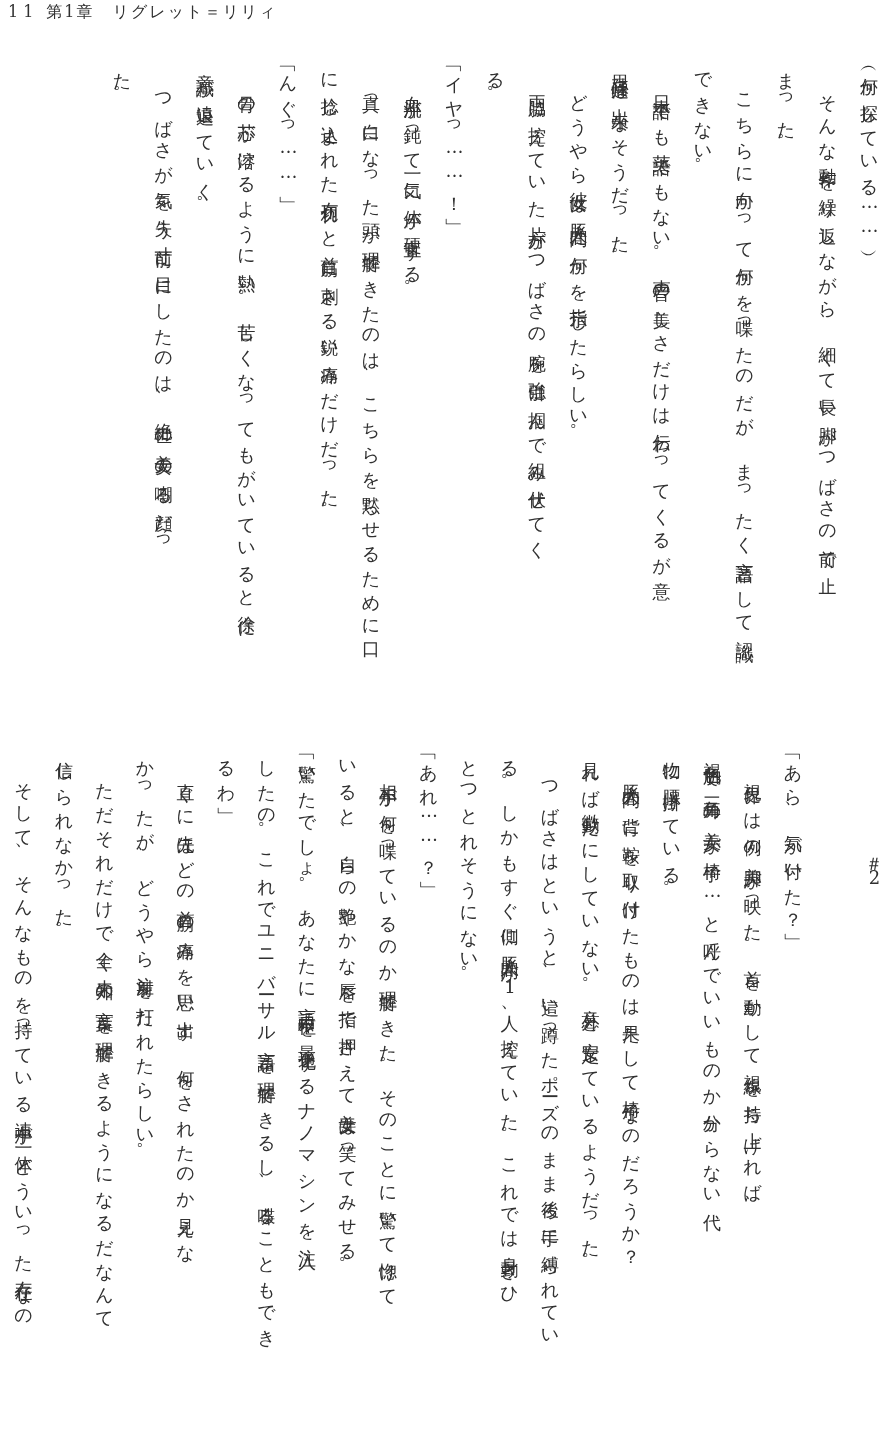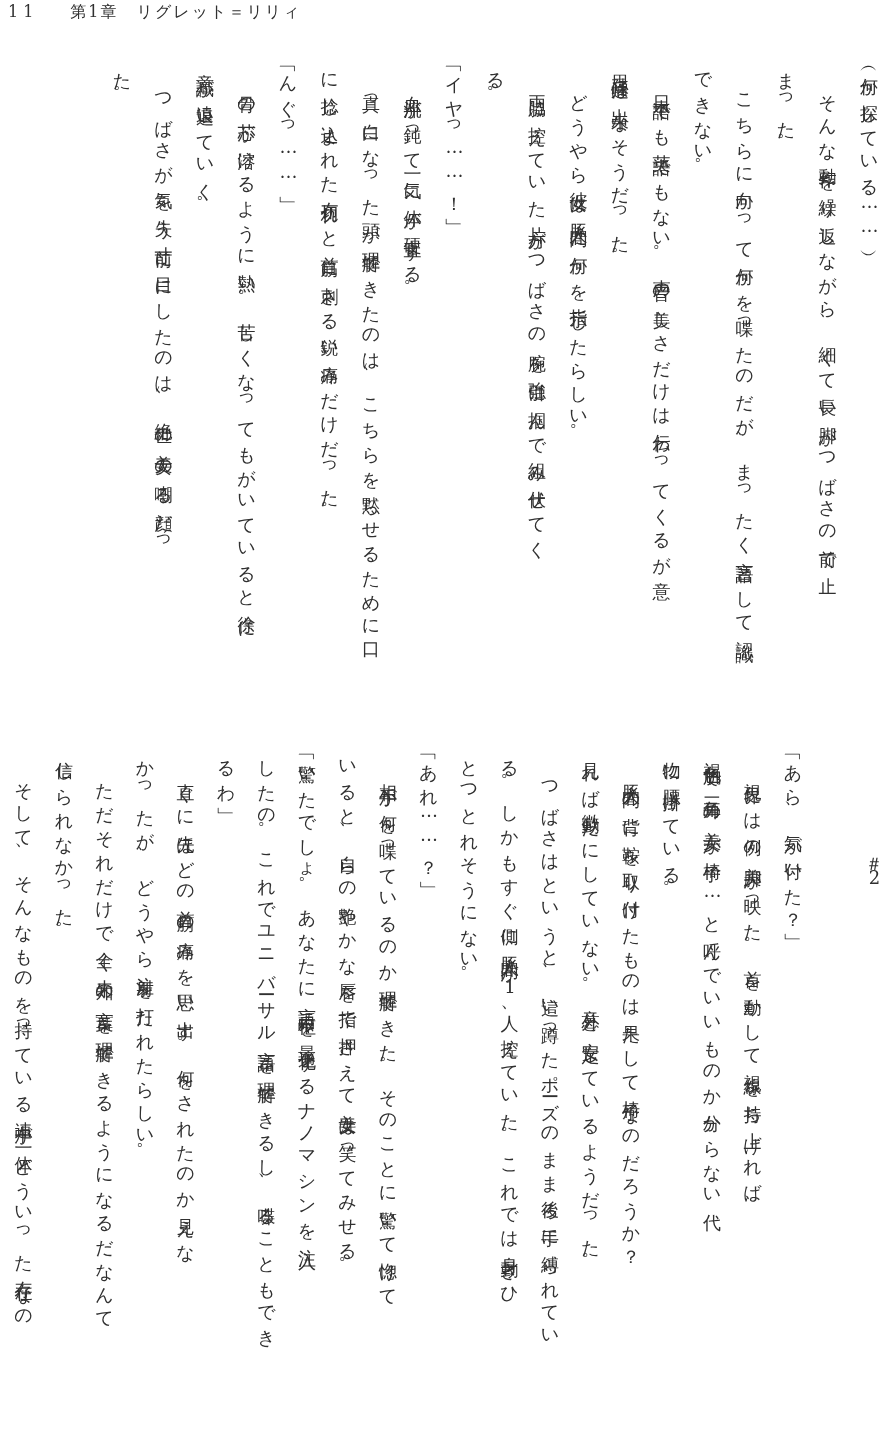--- a/index.html
+++ b/index.html
@@ -19,21 +19,21 @@
   
   .running-head {
     position: absolute;
     top: 2px;
     left: 8px;
     font-size: 16px;
     white-space: nowrap;
   }
   .running-head .nombre {
     letter-spacing: 5px;
-    margin-right: 32px;
+    margin-right: 8px;
   }
   .running-head .chapter {
     letter-spacing: 2px;
   }
 
   
   .vblock {
     position: absolute;
     writing-mode: vertical-rl;
     text-orientation: upright;

